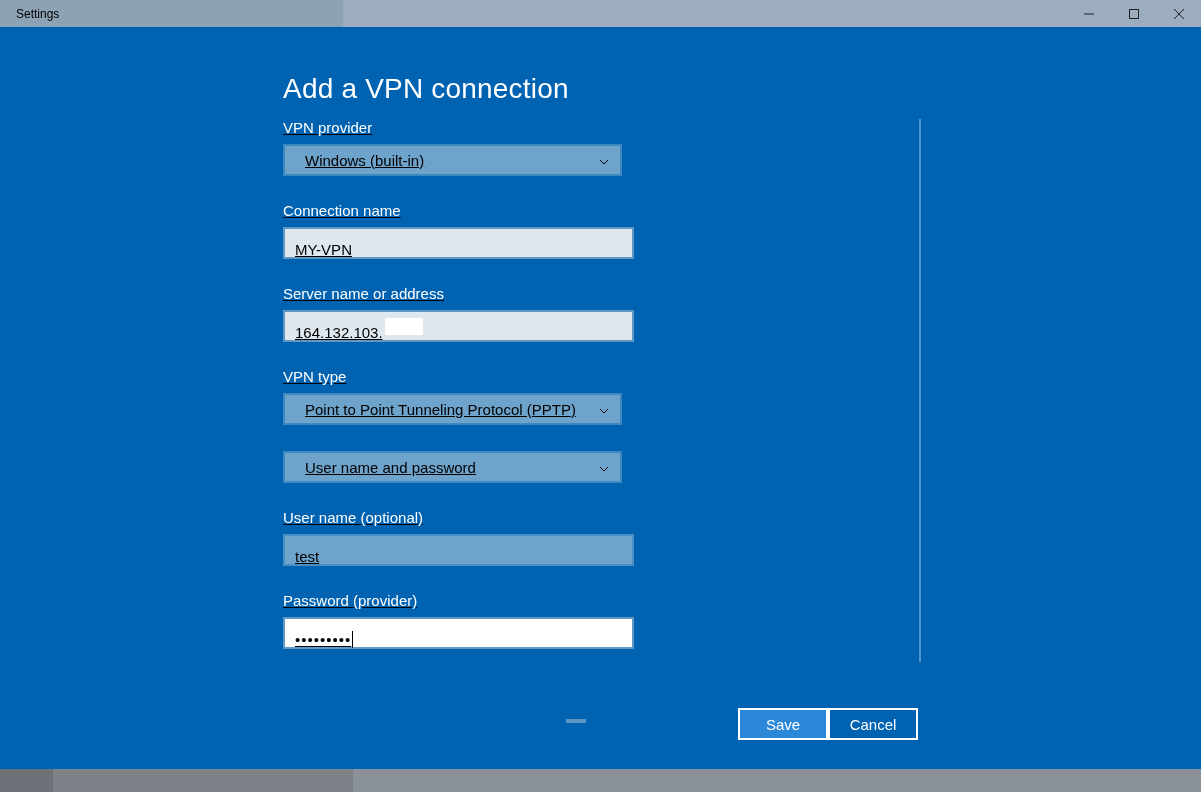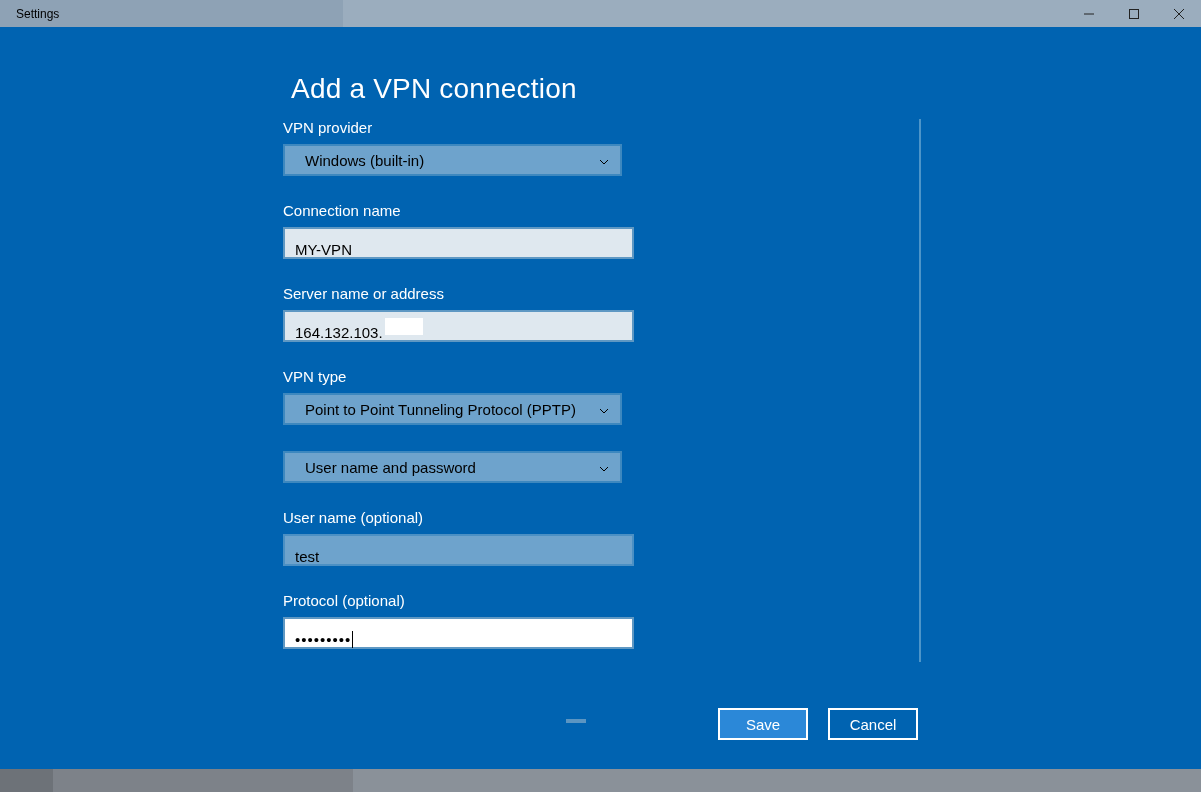--- a/index.html
+++ b/index.html
@@ -78,35 +78,36 @@
       background: #6d7278;
     }
     .taskbar-strip::after{
       content:"";
       position:absolute;
       left:53px; top:0; height:100%; width:300px;
       background:#7d8289;
     }
     .page-title {
       position: absolute;
-      left: 291px;
+      left: 283px;
       top: 46px;
       color: #fff;
       font-weight: 300;
       font-size: 28px;
       letter-spacing: 0.2px;
     }
     .form {
       position: absolute;
       left: 283px;
       top: 92px;
       width: 339px;
     }
     .field {
       margin-bottom: 26px;
+      text-decoration: underline;
     }
     .field-label {
       color: #fff;
       font-size: 15px;
       font-weight: 400;
       margin-bottom: 8px;
       display: block;
     }
     .dropdown {
       width: 339px;
@@ -168,21 +169,20 @@
       top: 92px;
       width: 2px;
       height: 543px;
       background: #4d95c9;
     }
     .button-row {
       position: absolute;
       right: 283px;
       bottom: 29px;
       display: flex;
-      gap: 20px;
     }
     .btn {
       width: 90px;
       height: 32px;
       display: flex;
       align-items: center;
       justify-content: center;
       color: #fff;
       font-size: 15px;
       background: #0063b1;
@@ -293,21 +293,21 @@
     </div>
 
     <div class="field">
       <span class="field-label">User name (optional)</span>
       <div class="text-input dark">
         <span>test</span>
       </div>
     </div>
 
     <div class="field" style="margin-bottom:0">
-      <span class="field-label">Protocol (optional)</span>
+      <span class="field-label">Password (provider)</span>
       <div class="text-input focused">
         <span style="letter-spacing:1px;">•••••••••</span>
           <span class="caret"></span>
       </div>
     </div>
 
     <div class="cutoff-area">
       <div class="cutoff-check">
         <span class="box"></span>
       </div>

